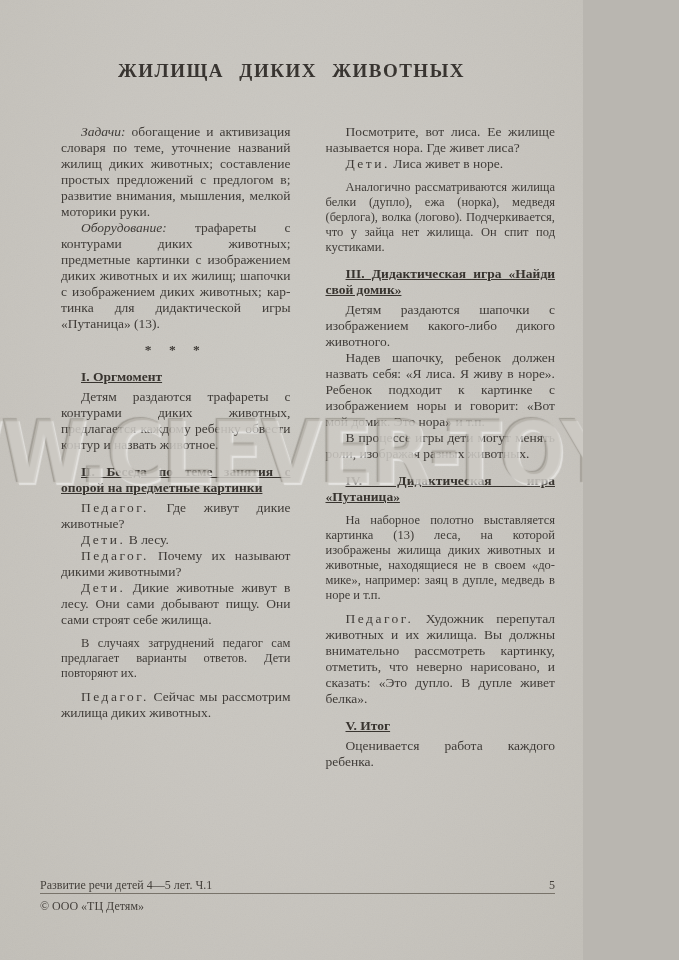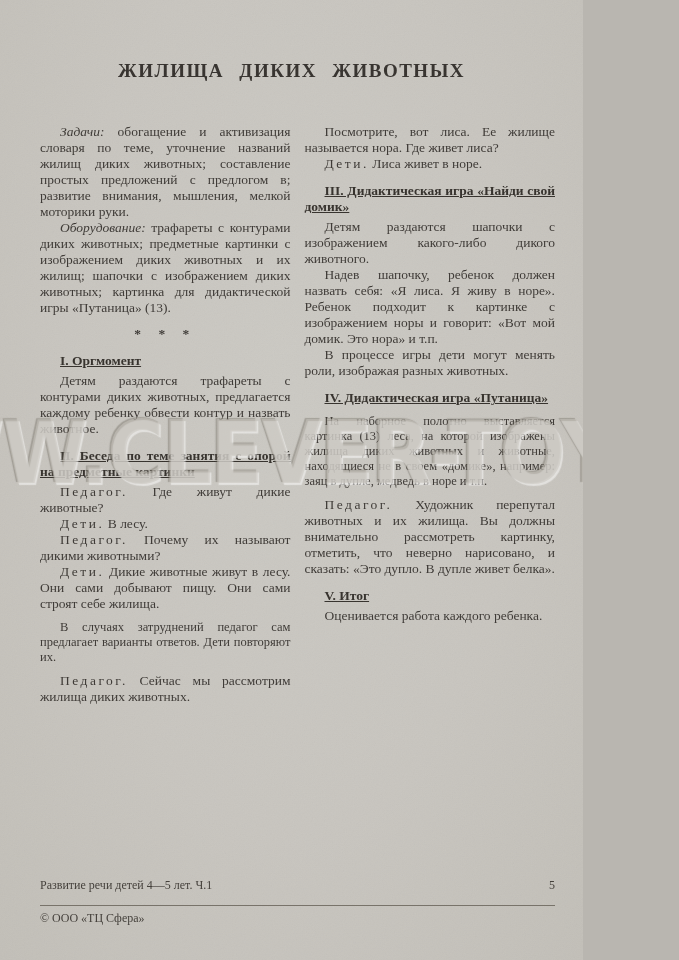--- a/index.html
+++ b/index.html
@@ -30,21 +30,21 @@
     letter-spacing: 1.5px;
     word-spacing: 9px;
     color: #34302c;
   }
   .columns {
     display: flex;
     gap: 14px;
     padding: 42px 28px 0 40px;
     box-sizing: border-box;
   }
-  .col { flex: 1 1 0; min-width: 0; }
+  .col { flex: 1 1 0; min-width: 0; margin-left: 21px; }
 
   .col p {
     margin: 0;
     font-size: 13.5px;
     line-height: 16px;
     text-align: justify;
     text-align-last: left;
     text-indent: 20px;
     hyphens: manual;
   }
@@ -90,21 +90,21 @@
     position: absolute;
     left: 40px; right: 28px;
     top: 878px;
     font-size: 12px;
     color: #45413c;
   }
   .footer-row {
     display: flex;
     justify-content: space-between;
     align-items: baseline;
-    padding-bottom: 12px;
+    padding-bottom: 0;
     border-bottom: 1px solid #78736a;
   }
   .copyright { padding-top: 5px; }
 </style>
 </head>
 <body>
 
 <div class="page">
 
   <svg class="paper-texture" xmlns="http://www.w3.org/2000/svg">
@@ -128,35 +128,36 @@
         <p class="dialog"><span class="speaker">Педагог.</span> Где живут дикие животные?</p>
         <p class="dialog"><span class="speaker">Дети.</span> В лесу.</p>
         <p class="dialog"><span class="speaker">Педагог.</span> Почему их называют дикими животными?</p>
         <p class="dialog"><span class="speaker">Дети.</span> Дикие животные живут в лесу. Они сами добывают пищу. Они сами строят себе жилища.</p>
         <p class="note">В случаях затруднений педагог сам предлагает варианты ответов. Дети повторяют их.</p>
         <p class="dialog"><span class="speaker">Педагог.</span> Сейчас мы рассмотрим жили­ща диких животных.</p>
       </div>
     <div class="col" id="col-right">
         <p class="para">Посмотрите, вот лиса. Ее жилище называ­ется нора. Где живет лиса?</p>
         <p class="dialog"><span class="speaker">Дети.</span> Лиса живет в норе.</p>
+        <p class="note">Аналогично рассматриваются жилища белки (дупло), ежа (норка), медведя (берлога), волка (лого­во). Подчеркивается, что у зайца нет жилища. Он спит под кустиками.</p>
         <p class="heading">III. Дидактическая игра «Найди свой до­мик»</p>
         <p class="para">Детям раздаются шапочки с изображени­ем какого-либо дикого животного.</p>
         <p class="para">Надев шапочку, ребенок должен назвать себя: «Я лиса. Я живу в норе». Ребенок подхо­дит к картинке с изображением норы и го­ворит: «Вот мой домик. Это нора» и т.п.</p>
         <p class="para">В процессе игры дети могут менять роли, изображая разных животных.</p>
         <p class="heading">IV. Дидактическая игра «Путаница»</p>
         <p class="note">На наборное полотно выставляется картинка (13) леса, на которой изображены жилища диких жи­вотных и животные, находящиеся не в своем «до­мике», например: заяц в дупле, медведь в норе и т.п.</p>
         <p class="dialog"><span class="speaker">Педагог.</span> Художник перепутал животных и их жилища. Вы должны внимательно рас­смотреть картинку, отметить, что неверно на­рисовано, и сказать: «Это дупло. В дупле жи­вет белка».</p>
         <p class="heading">V. Итог</p>
         <p class="para">Оценивается работа каждого ребенка.</p>
       </div>
   </div>
 
   <div class="watermark">WWW.CLEVER-TOY.RU</div>
 
   <div class="footer">
     <div class="footer-row">
       <span class="series">Развитие речи детей 4—5 лет. Ч.1</span>
       <span class="page-number">5</span>
     </div>
-    <div class="copyright">© ООО «ТЦ Сфера»</div>
+    <div class="copyright">© ООО «ТЦ Детям»</div>
   </div>
 
 </div>
 
 </body></html>

